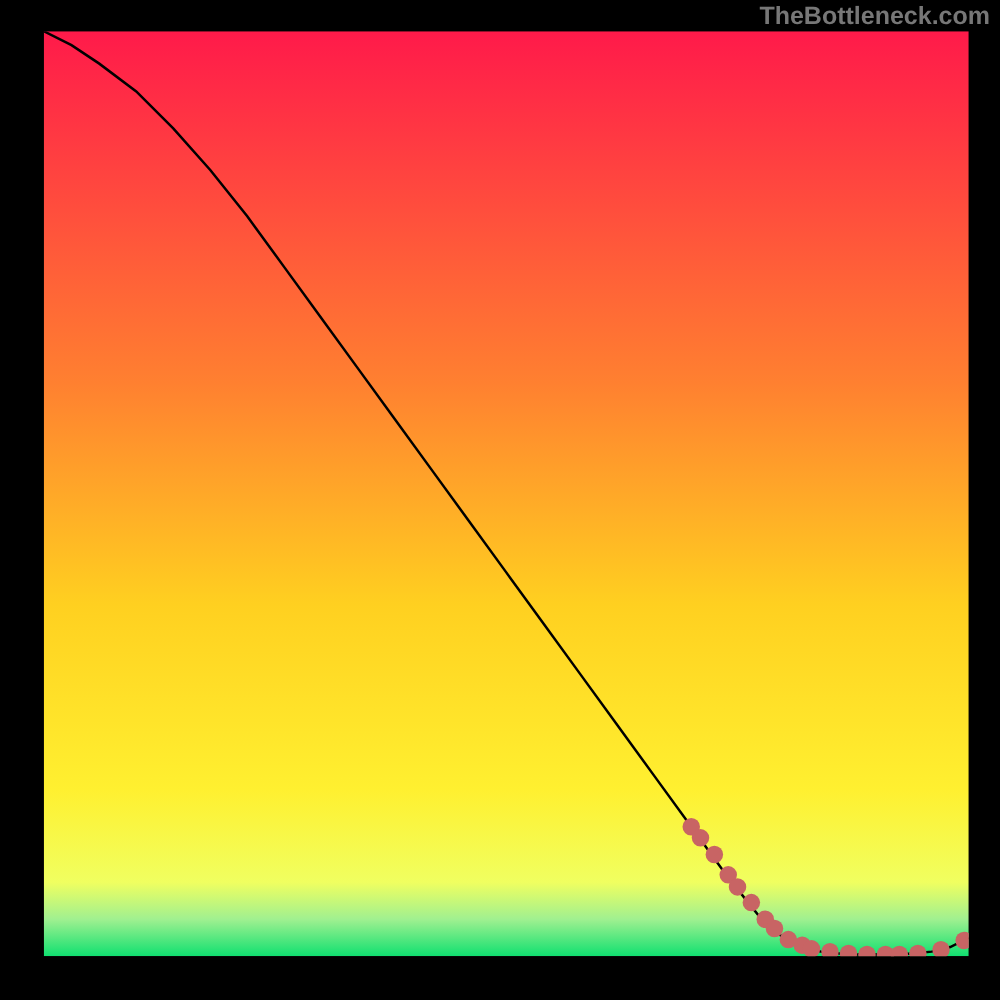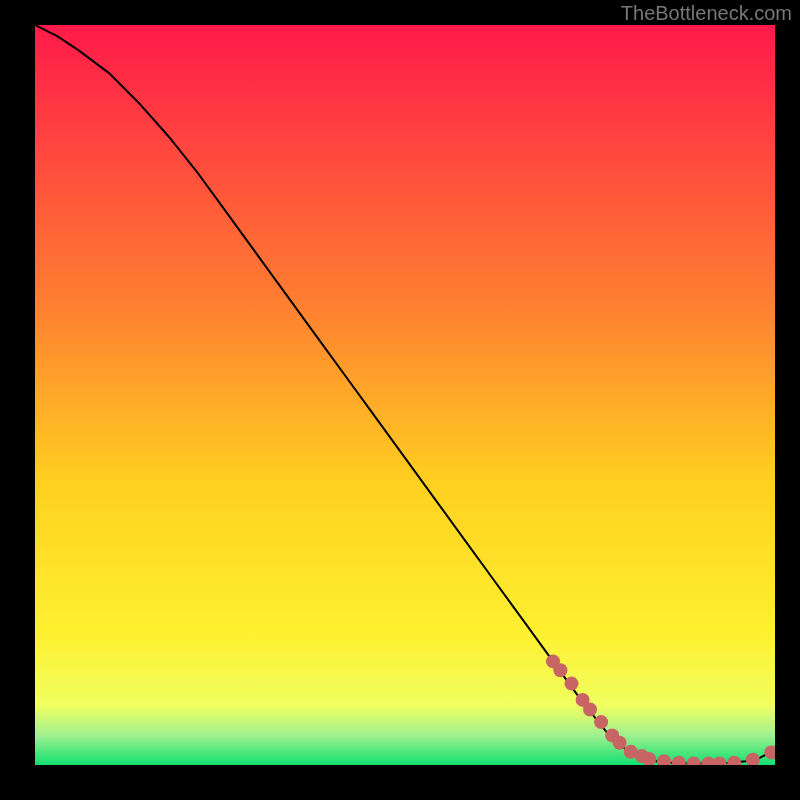--- a/index.html
+++ b/index.html
@@ -10,21 +10,21 @@
     position: relative;
     font-family: Arial, sans-serif;
     overflow: hidden;
   }
   .watermark {
     position: absolute;
     top: 2px;
     right: 8px;
     color: #777;
     font-size: 20px;
-    font-weight: 400;
+    font-weight: 700;
     z-index: 10;
   }
   .plot-area {
     position: absolute;
     left: 35px;
     top: 25px;
     width: 740px;
     height: 740px;
   }
   svg {

